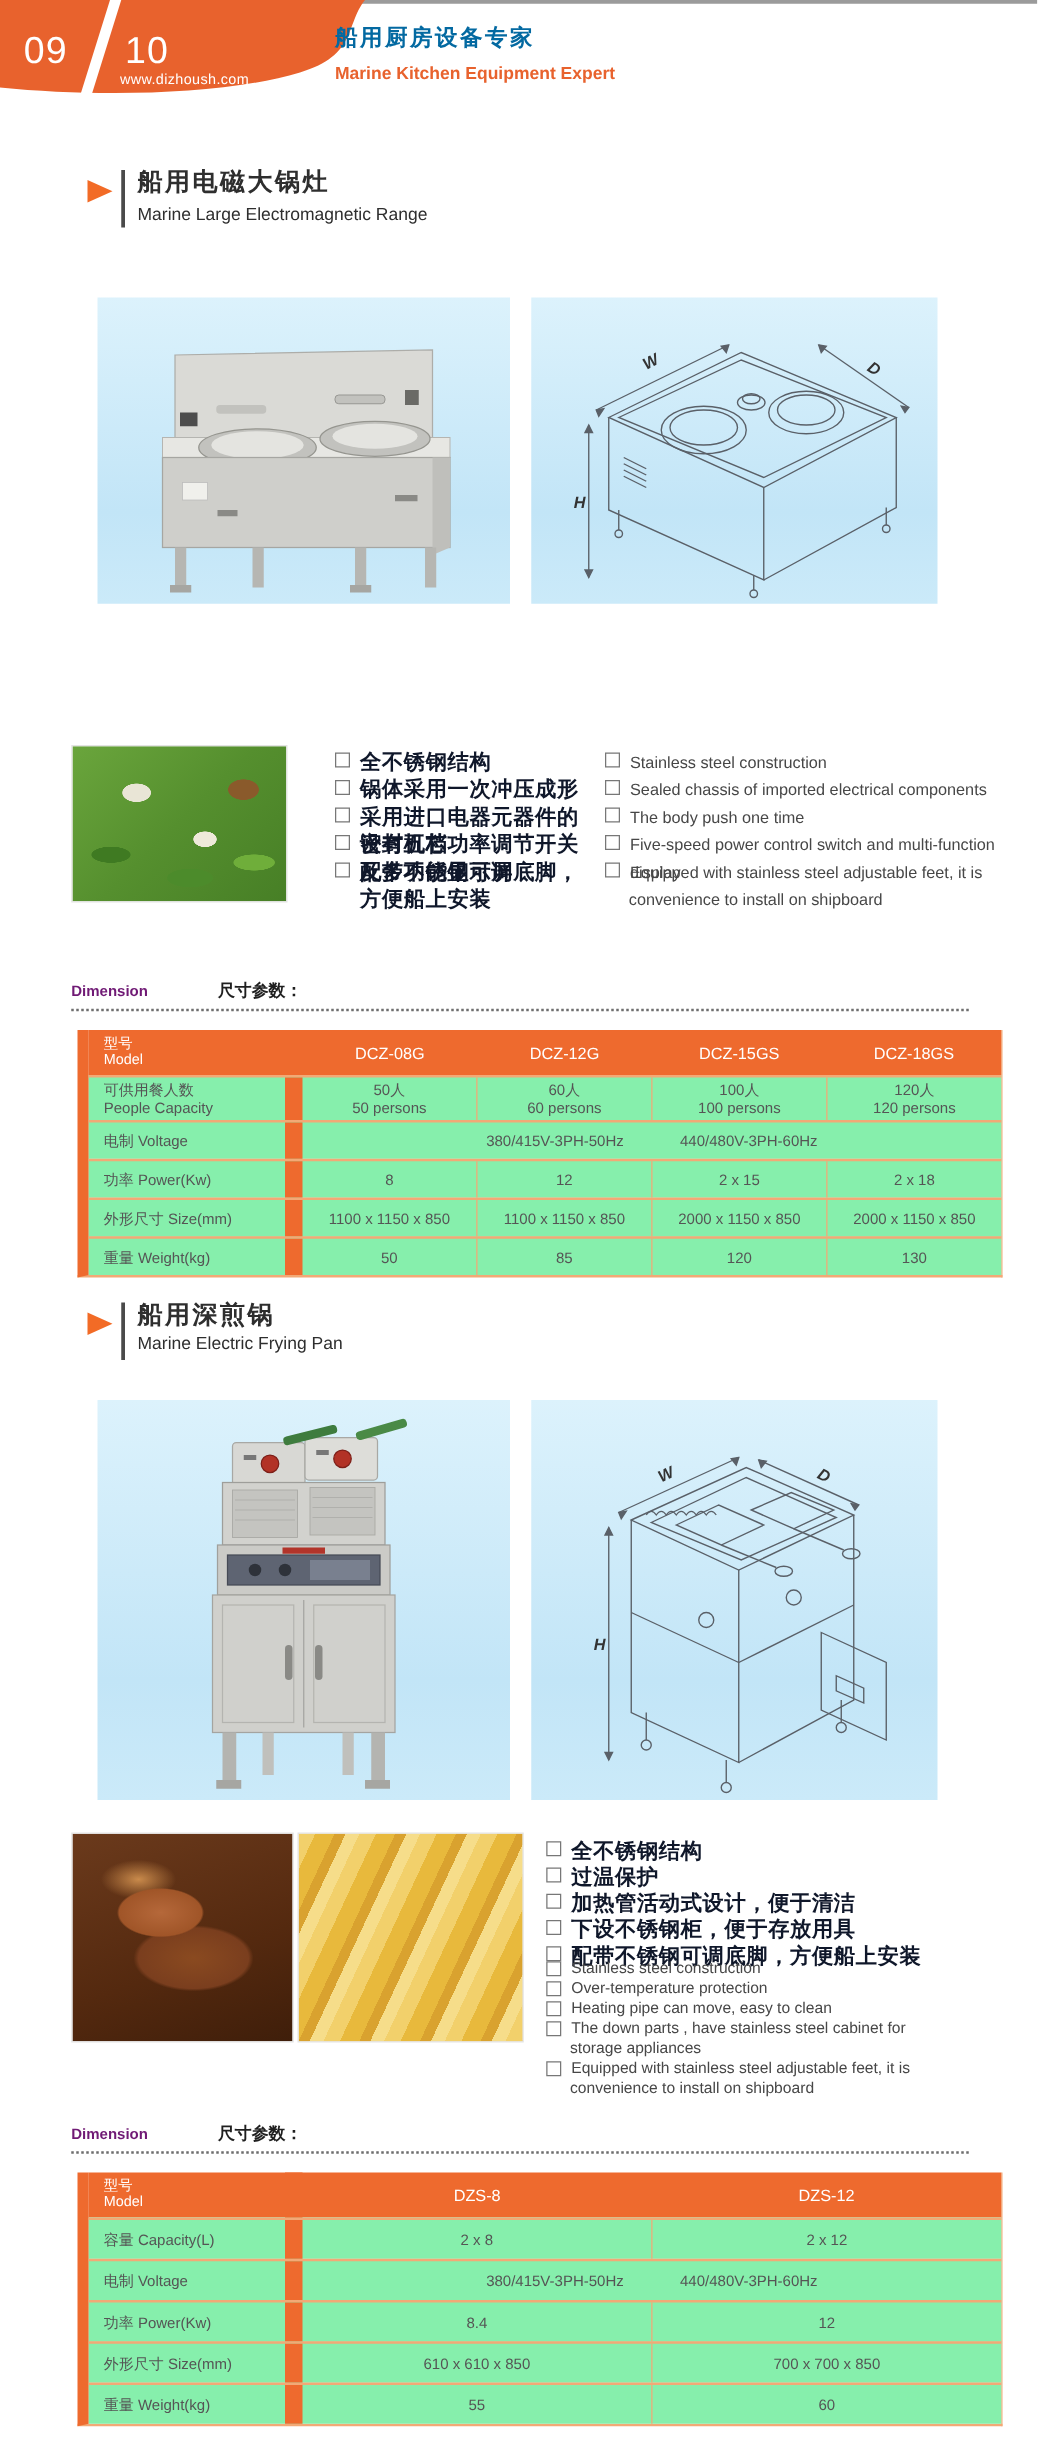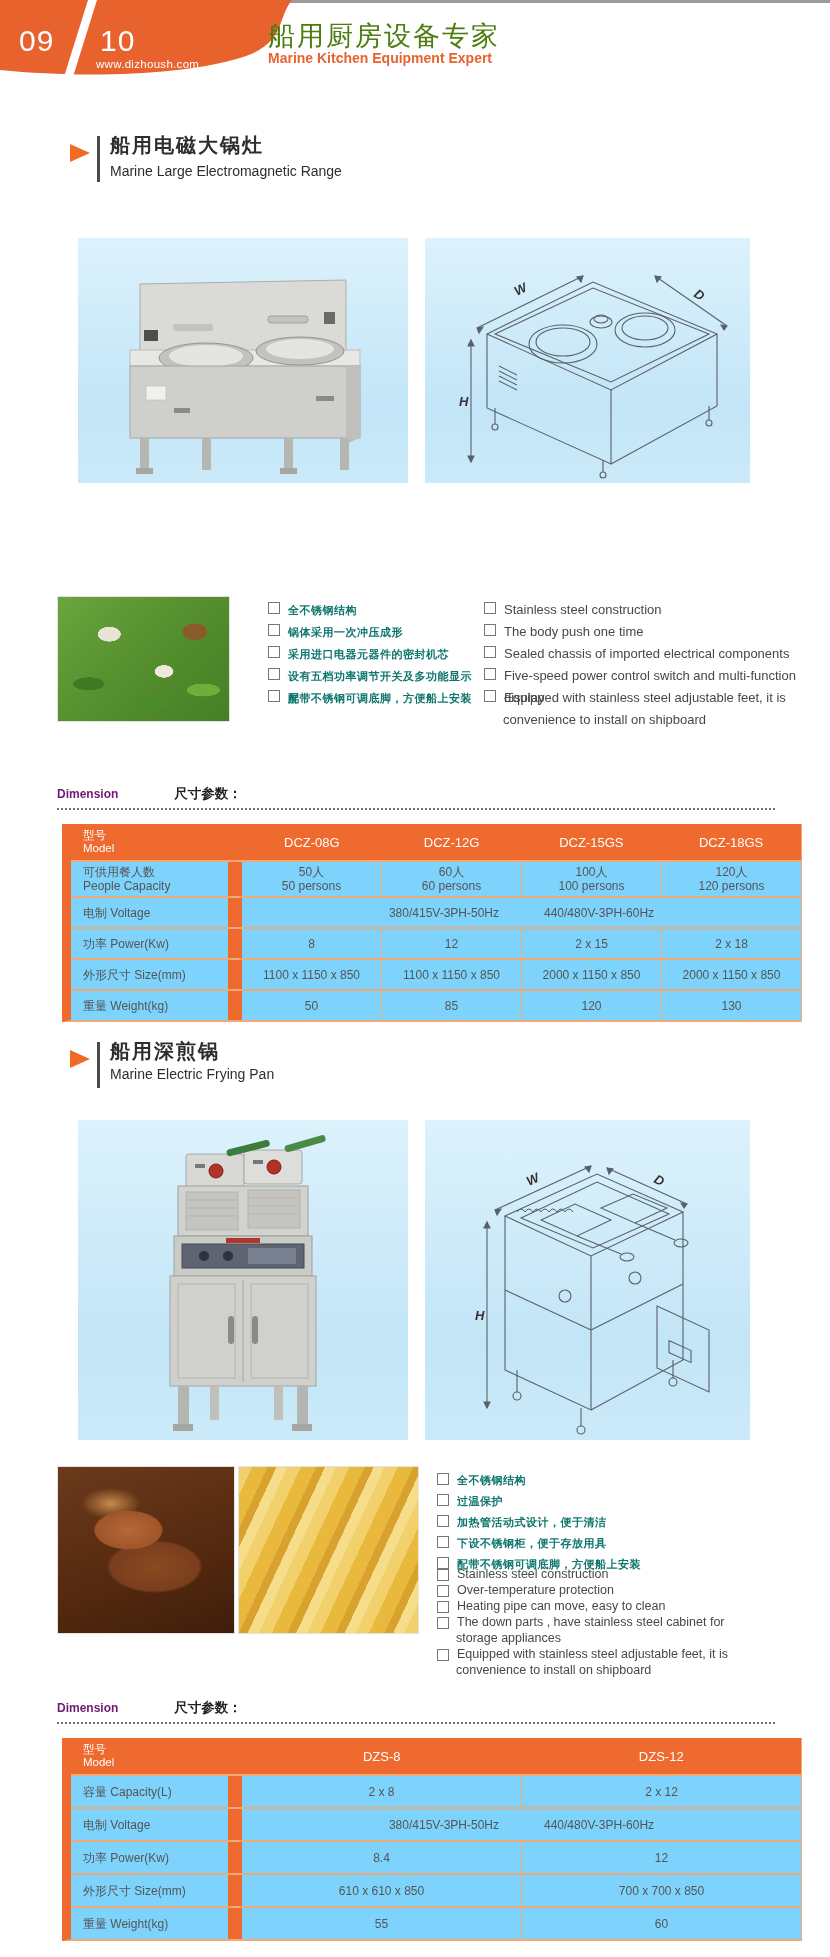--- a/index.html
+++ b/index.html
@@ -3,21 +3,21 @@
 <meta charset="utf-8">
 <style>
   html,body{margin:0;padding:0;background:#fff;}
   .page{position:relative;width:830px;height:1957px;background:#fff;overflow:hidden;
         font-family:"Liberation Sans","DejaVu Sans",sans-serif;color:#333;}
   .abs{position:absolute;}
   
   .topline{left:0;top:0;width:830px;height:3px;background:#9b9b9b;}
   .pageno{color:#fff;font-size:30px;font-weight:400;letter-spacing:1px;}
   .website{color:#fff;font-size:11.5px;letter-spacing:.3px;}
-  .htitle-cn{font-size:27px;font-weight:normal;color:#4d7c0f;letter-spacing:2px;}
+  .htitle-cn{font-size:18px;font-weight:bold;color:#0369a1;letter-spacing:2px;}
   .htitle-en{font-size:14px;font-weight:bold;color:#E8622D;}
   
   .tri{width:0;height:0;border-left:20px solid #F26B26;border-top:9px solid transparent;border-bottom:9px solid transparent;}
   .vbar{width:3px;height:46px;background:#4a4a4a;}
   .sec-cn{font-size:20px;font-weight:bold;color:#2e2e2e;letter-spacing:2px;}
   .sec-en{font-size:14px;color:#2e2e2e;}
   
   .panel{background:linear-gradient(180deg,#DCF2FC 0%,#C2E5F7 70%,#CBEAF9 100%);}
   
   .photo{border:1px solid #e3e3e3;}
@@ -33,32 +33,32 @@
     radial-gradient(60px 34px at 40% 38%,#b5683a 0%,#a05528 55%,transparent 58%),
     radial-gradient(80px 44px at 55% 60%,#8a4a20 0%,#7a3e1e 55%,transparent 60%),
     radial-gradient(50px 26px at 30% 22%,#c98a4b 0%,transparent 60%),
     linear-gradient(160deg,#6b3a1c 0%,#54290f 60%,#3f1e0a 100%);}
   .food-fries{background:
     repeating-linear-gradient(115deg,#f2d06b 0 12px,#e8b93c 12px 26px,#d9a22f 26px 34px,#f6dd8a 34px 44px),
     linear-gradient(180deg,#f3d470,#d9a232);}
   
   .feat{display:flex;align-items:flex-start;}
   .cbx{flex:0 0 auto;width:10px;height:10px;border:1.5px solid #777;margin:3px 8px 0 0;background:#fff;}
-  .cn-line{font-size:11px;font-weight:600;color:#0f766e;letter-spacing:.5px;line-height:22px;height:22px;}
+  .cn-line{font-size:17px;font-weight:600;color:#0f172a;letter-spacing:.5px;line-height:22px;height:22px;}
   .en-line{font-size:13px;color:#474747;line-height:22px;height:22px;}
   .en-line2{font-size:12.5px;color:#474747;line-height:16px;height:16px;}
   .indent{margin-left:19px;}
   
   .dimwrap{border-bottom:2px dotted #6e6e6e;padding-bottom:5px;width:718px;}
   .dim-en{font-size:12px;font-weight:bold;color:#701a75;margin-right:12px;}
   .dim-cn{font-size:13.5px;font-weight:bold;color:#1f1f1f;margin-left:44px;}
   
   .spec{width:740px;border-left:9px solid #EE6A2E;border-bottom:2px solid #F2A976;border-right:1px solid #F2A976;box-sizing:border-box;}
   .trow{display:flex;width:100%;}
-  .trow.body{border-top:2px solid #F2A976;background:#7dd3fc;}
+  .trow.body{border-top:2px solid #F2A976;background:#86efac;}
   .trow.head{background:#EE6A2E;color:#fff;}
   .lblcell{flex:0 0 157px;display:flex;flex-direction:column;justify-content:center;padding-left:12px;box-sizing:border-box;}
   .stripe{flex:0 0 14px;background:#EE6A2E;}
   .trow.head .stripe{background:#EE6A2E;}
   .dcell{flex:1 1 0;display:flex;flex-direction:column;align-items:center;justify-content:center;text-align:center;}
   .dcell+.dcell{border-left:1px solid #F2A976;}
   .mergecell{flex:1 1 0;display:flex;align-items:center;justify-content:center;gap:45px;}
   .t-txt{font-size:12px;color:#555;line-height:14px;}
   .h-txt{font-size:11.5px;color:#fff;line-height:13px;}
   .h-model{font-size:13px;color:#fff;}
@@ -178,25 +178,25 @@
       </div>
   </div>
 
   <div class="abs" style="left:484px;top:599px;width:330px;">
     <div class="feat">
         <span class="cbx"></span>
         <span class="en-line">Stainless steel construction</span>
       </div>
     <div class="feat">
         <span class="cbx"></span>
+        <span class="en-line">Sealed chassis of imported electrical components</span>
+      </div>
+    <div class="feat">
+        <span class="cbx"></span>
         <span class="en-line">The body push one time</span>
-      </div>
-    <div class="feat">
-        <span class="cbx"></span>
-        <span class="en-line">Sealed chassis of imported electrical components</span>
       </div>
     <div class="feat">
         <span class="cbx"></span>
         <span class="en-line">Five-speed power control switch and multi-function display</span>
       </div>
     <div class="feat">
         <span class="cbx"></span>
         <span class="en-line">Equipped with stainless steel adjustable feet, it is</span>
       </div>
     <div class="feat indent">

